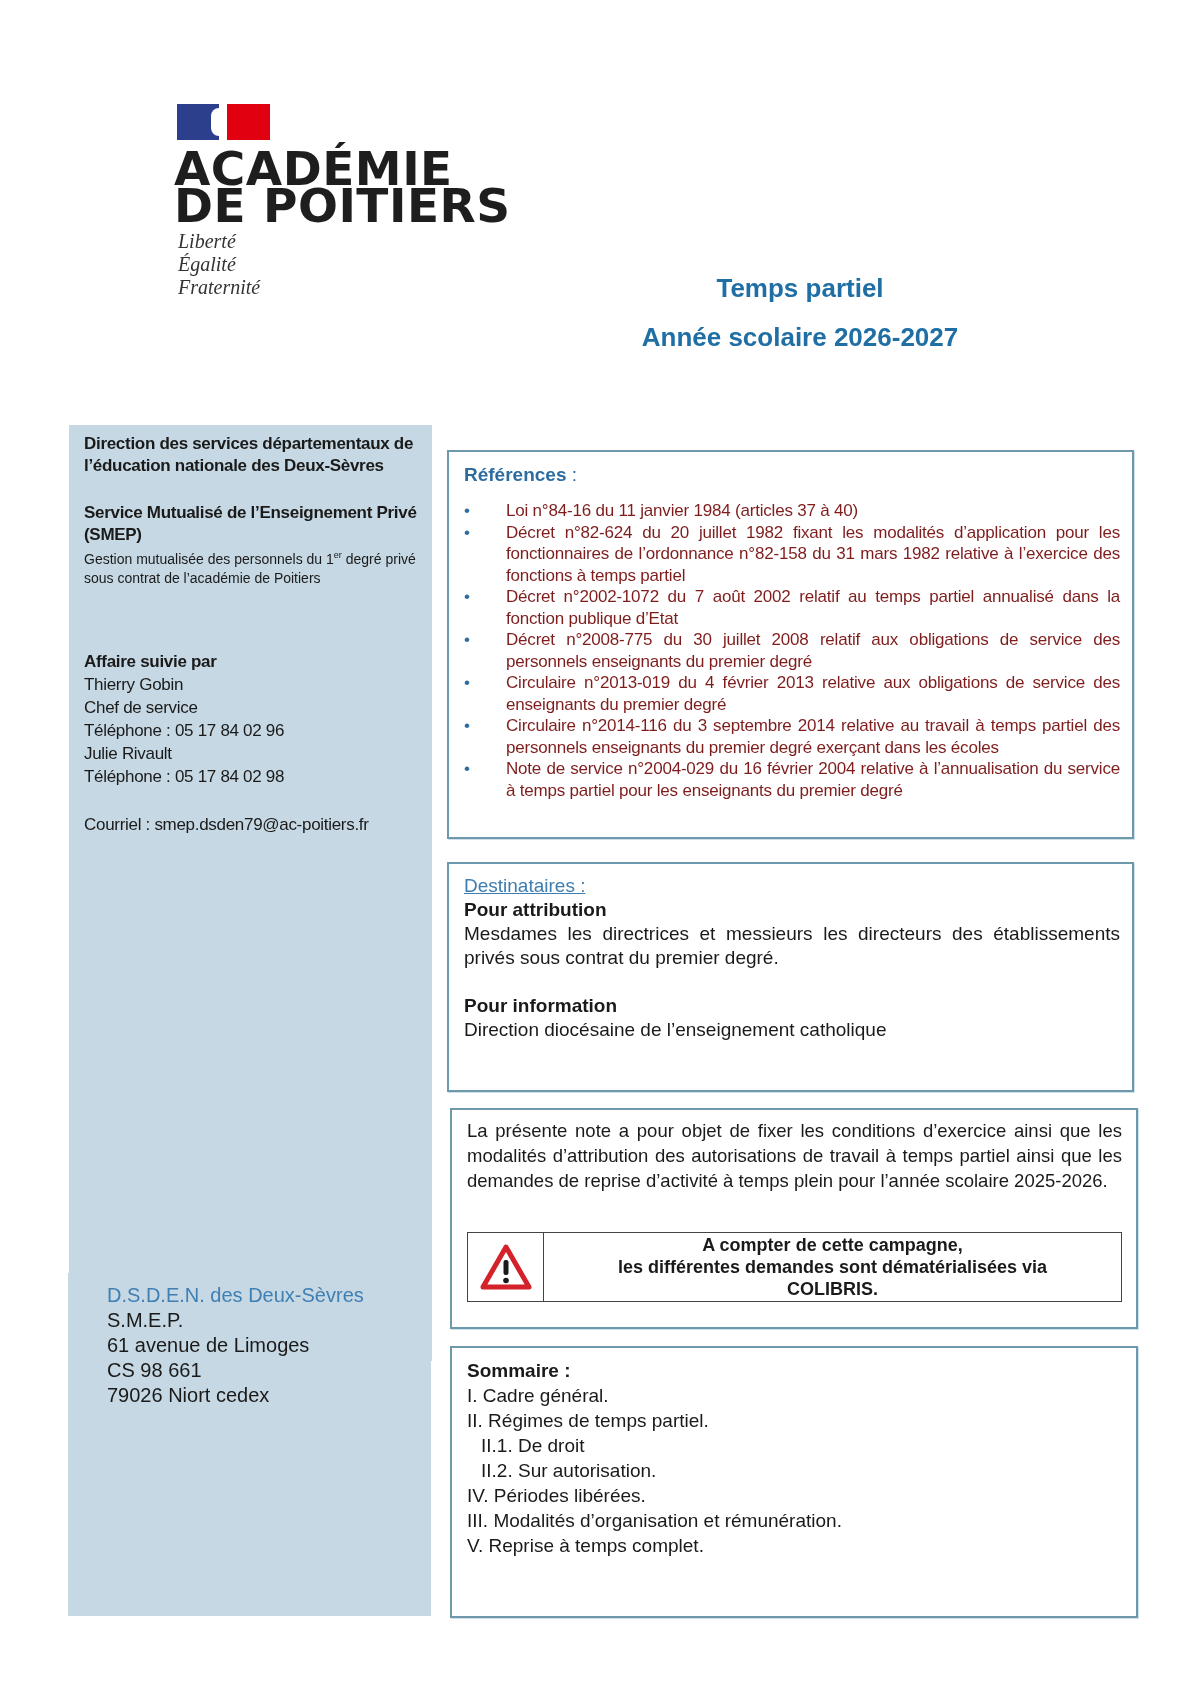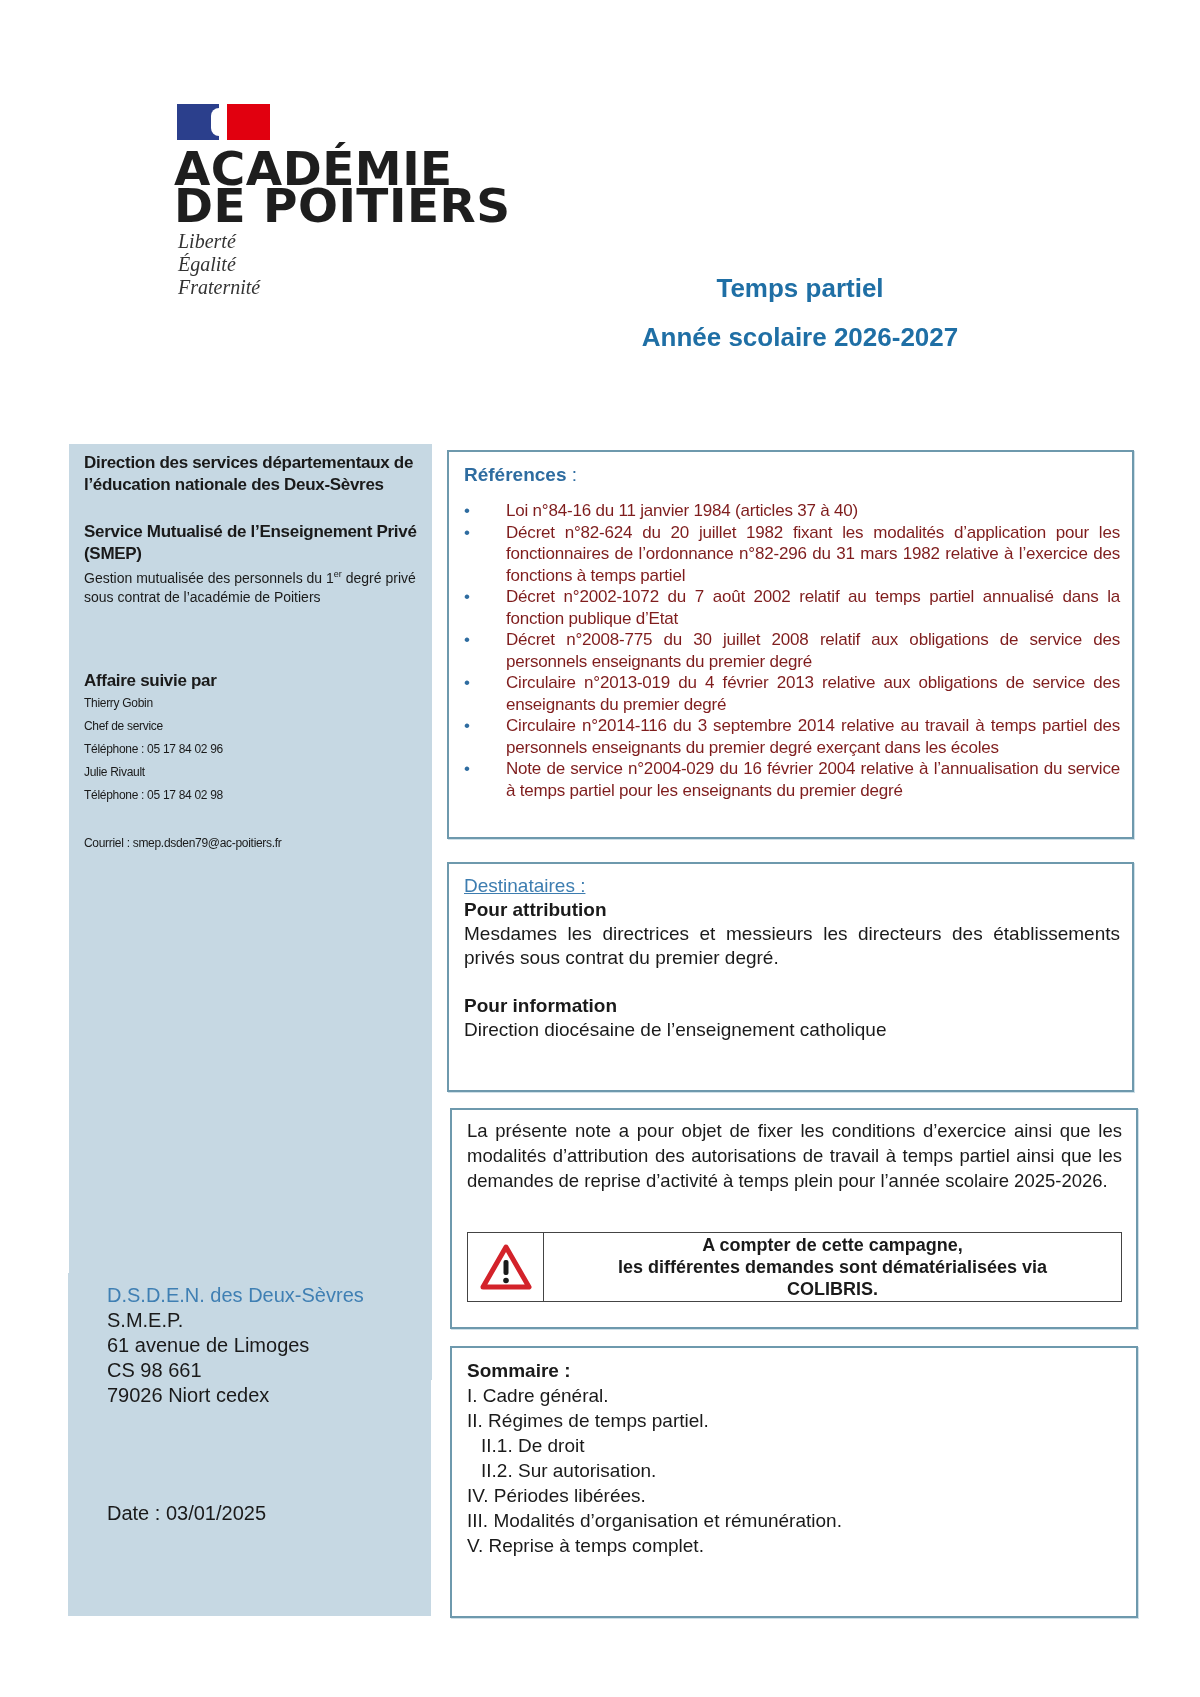--- a/index.html
+++ b/index.html
@@ -8,26 +8,26 @@
   
   .flag{left:177px;top:104px;width:93px;height:36px;display:flex;}
   .flag .blue{width:42px;height:36px;background:#2b3f8c;position:relative;}
   .flag .gap{width:8px;height:36px;background:#fff;}
   .flag .red{width:43px;height:36px;background:#e1000f;}
   .flag .profile{position:absolute;right:-6px;top:4px;width:14px;height:28px;background:#fff;border-radius:8px 2px 6px 8px;}
   .logo-title{left:174px;top:150px;font-size:47px;font-weight:bold;letter-spacing:0.5px;line-height:37px;color:#1e1e1e;font-family:"DejaVu Sans",sans-serif;}
   .motto{left:178px;top:230px;font-family:"Liberation Serif",serif;font-style:italic;font-size:20px;line-height:23px;color:#333;}
   .doc-title{left:600px;width:400px;text-align:center;color:#1f6fa5;font-weight:bold;font-size:26px;}
   
-  .lp{left:69px;top:444px;width:363px;height:936px;background:#c6d8e3;}
+  .lp{left:69px;top:425px;width:363px;height:936px;background:#c6d8e3;}
   .lp2{left:68px;top:1273px;width:363px;height:343px;background:#c6d8e3;}
   .lp-inner{position:absolute;left:15px;right:10px;}
   .lp-h{font-weight:bold;font-size:17px;line-height:22px;letter-spacing:-0.3px;}
   .lp-s{font-size:14px;line-height:19px;}
-  .lp-t{font-size:12px;line-height:23px;letter-spacing:-0.3px;}
+  .lp-t{font-size:17px;line-height:23px;letter-spacing:-0.3px;}
   .lp-addr{font-size:20px;line-height:25px;margin-left:24px;}
   .blue-txt{color:#3f7fb3;}
   
   .box{position:absolute;border:2px solid #6e99ad;box-shadow:1px 1px 0 #cfe0e8;background:#fff;}
   .ref{left:447px;top:450px;width:683px;height:385px;}
   .dest{left:447px;top:862px;width:683px;height:226px;}
   .note{left:450px;top:1108px;width:684px;height:217px;}
   .somm{left:450px;top:1346px;width:684px;height:268px;}
   .ref-h{position:absolute;left:15px;top:12px;color:#2e6ca0;font-weight:bold;font-size:19px;}
   .ref-h .colon{font-weight:normal;}
@@ -89,30 +89,27 @@
 </div>
 
 <div class="abs lp2">
   <div class="lp-inner" style="top:10px;">
     <div class="lp-addr blue-txt">D.S.D.E.N. des Deux-Sèvres</div>
     <div class="lp-addr">S.M.E.P.</div>
     <div class="lp-addr">61 avenue de Limoges</div>
     <div class="lp-addr">CS 98 661</div>
     <div class="lp-addr">79026 Niort cedex</div>
   </div>
-  <div class="lp-inner" style="top:228px;">
-    <div class="lp-addr">Date : 03/01/2025</div>
-  </div>
 </div>
 
 <div class="box ref">
   <div class="ref-h"><span>Références</span><span class="colon"> :</span></div>
   <ul class="ref-list">
     <li>Loi n°84-16 du 11 janvier 1984 (articles 37 à 40)</li>
-    <li>Décret n°82-624 du 20 juillet 1982 fixant les modalités d’application pour les fonctionnaires de l’ordonnance n°82-296 du 31 mars 1982 relative à l’exercice des fonctions à temps partiel</li>
+    <li>Décret n°82-624 du 20 juillet 1982 fixant les modalités d’application pour les fonctionnaires de l’ordonnance n°82-158 du 31 mars 1982 relative à l’exercice des fonctions à temps partiel</li>
     <li>Décret n°2002-1072 du 7 août 2002 relatif au temps partiel annualisé dans la fonction publique d’Etat</li>
     <li>Décret n°2008-775 du 30 juillet 2008 relatif aux obligations de service des personnels enseignants du premier degré</li>
     <li>Circulaire n°2013-019 du 4 février 2013 relative aux obligations de service des enseignants du premier degré</li>
     <li>Circulaire n°2014-116 du 3 septembre 2014 relative au travail à temps partiel des personnels enseignants du premier degré exerçant dans les écoles</li>
     <li>Note de service n°2004-029 du 16 février 2004 relative à l’annualisation du service à temps partiel pour les enseignants du premier degré</li>
   </ul>
 </div>
 
 <div class="box dest">
   <div class="dest-inner">

